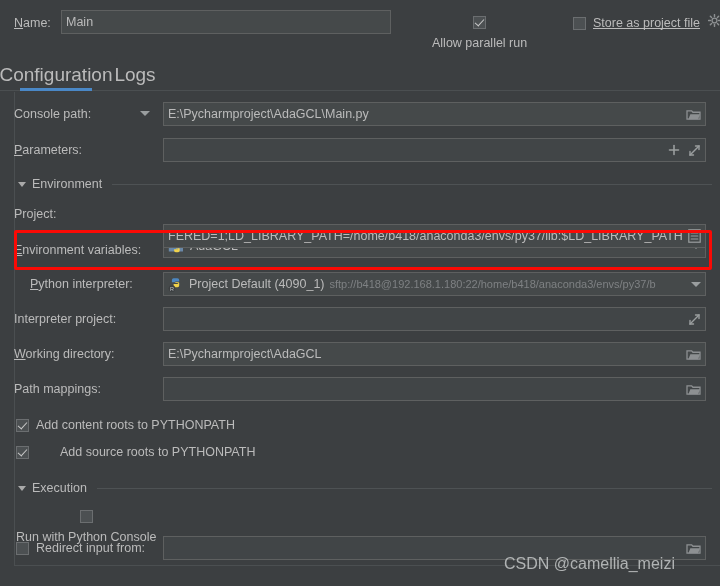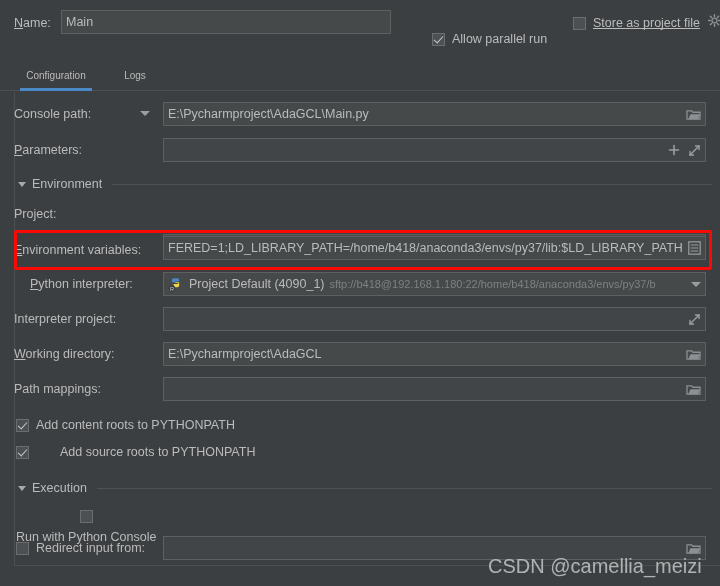--- a/index.html
+++ b/index.html
@@ -71,21 +71,21 @@
     border-left:5px solid transparent;
     border-right:5px solid transparent;
     border-top:5.5px solid #9a9e9f;
   }
 
   
   .tabbar{position:absolute;left:0;top:60px;width:720px;height:32px;}
   .tab{
     position:absolute;top:0;height:30px;
     display:flex;align-items:center;justify-content:center;
-    font-size:10px;color:#bbbbbb;cursor:default;
+    font-size:19px;color:#bbbbbb;cursor:default;
   }
   .tab .ul{position:absolute;left:10px;right:10px;bottom:-1px;height:3px;background:#4a88c7;}
   .tabline{position:absolute;left:0;top:90px;width:720px;height:1px;background:#4b4f51;}
 
   
   .ic{display:inline-flex;align-items:center;justify-content:center;}
   svg{display:block;}
 
   .redbox{
     position:absolute;
@@ -96,37 +96,38 @@
   }
   .panelborder{
     position:absolute;left:14px;top:92px;width:706px;height:474px;
     border:1px solid #4b4f51;border-top:none;border-right:none;
     box-sizing:border-box;pointer-events:none;
   }
   .watermark{
     position:absolute;
     color:#c9cccc;
     opacity:.82;
-    font-size:20px;
+    font-size:16px;
     font-family:"Liberation Sans", sans-serif;
     white-space:nowrap;
+    margin-left:16px;
   }
   .grey{color:#7e8183;}
 </style>
 </head>
 <body>
 
 <div class="row" style="left:14px;top:16px;">
   <span class="lbl"><u>N</u><span>ame:</span></span>
 </div>
 <div class="row field" style="left:61px;top:10px;width:330px;">
   <span class="val">Main</span>
 </div>
 
-<div class="row cbrow" style="left:432px;top:32px;">
+<div class="row cbrow" style="left:432px;top:16px;flex-direction:column;">
   <span class="cb checked"></span>
   <span class="lbl">Allow parallel run</span>
 </div>
 
 <div class="row cbrow" style="left:573px;top:16px;">
   <span class="cb"></span>
   <span class="lbl" style="text-decoration:underline;text-decoration-skip-ink:none;">Store as project file</span>
 </div>
 
 <div class="row ic" style="left:708px;top:14px;">
@@ -217,21 +218,21 @@
   </span>
   <span class="val">AdaGCL</span>
   <span class="ic">
       <span class="tri-down"></span>
     </span>
 </div>
 
 <div class="row" style="left:14px;top:243px;">
   <span class="lbl"><u>E</u>nvironment variables:</span>
 </div>
-<div class="row field" style="left:163px;top:236px;width:543px;">
+<div class="row field" style="left:163px;top:224px;width:543px;">
   <span class="val">FERED=1;LD_LIBRARY_PATH=/home/b418/anaconda3/envs/py37/lib:$LD_LIBRARY_PATH</span>
   <span class="ic">
     <svg width="13" height="14" viewBox="0 0 13 14">
       <rect x="0.8" y="0.8" width="11.4" height="12.4" fill="none" stroke="#9a9e9f" stroke-width="1.2"></rect>
       <g stroke="#9a9e9f" stroke-width="1.2" stroke-linecap="round">
         <line x1="3.2" y1="4" x2="9.8" y2="4"></line>
         <line x1="3.2" y1="7" x2="9.8" y2="7"></line>
         <line x1="3.2" y1="10" x2="9.8" y2="10"></line>
       </g>
     </svg>

